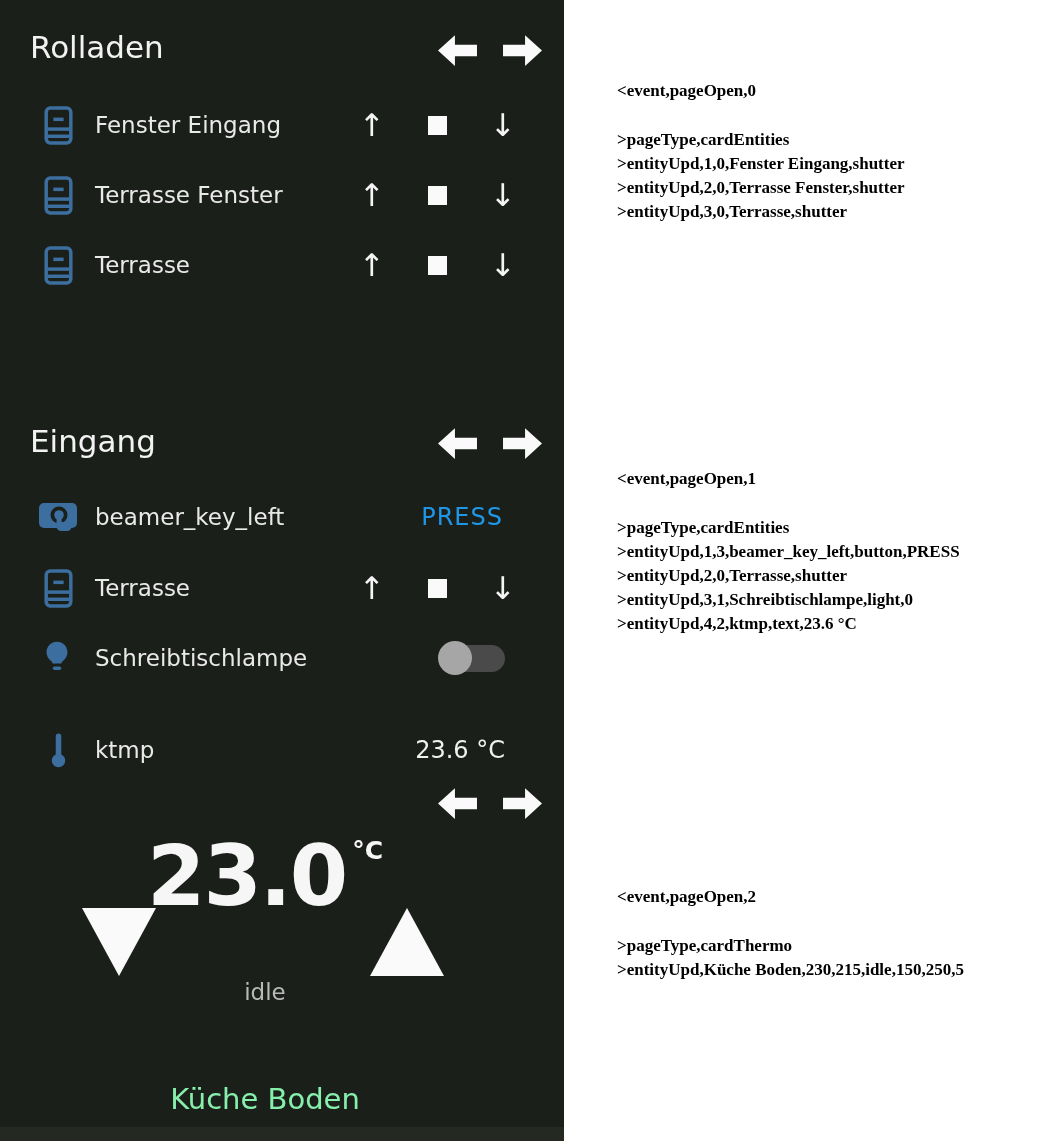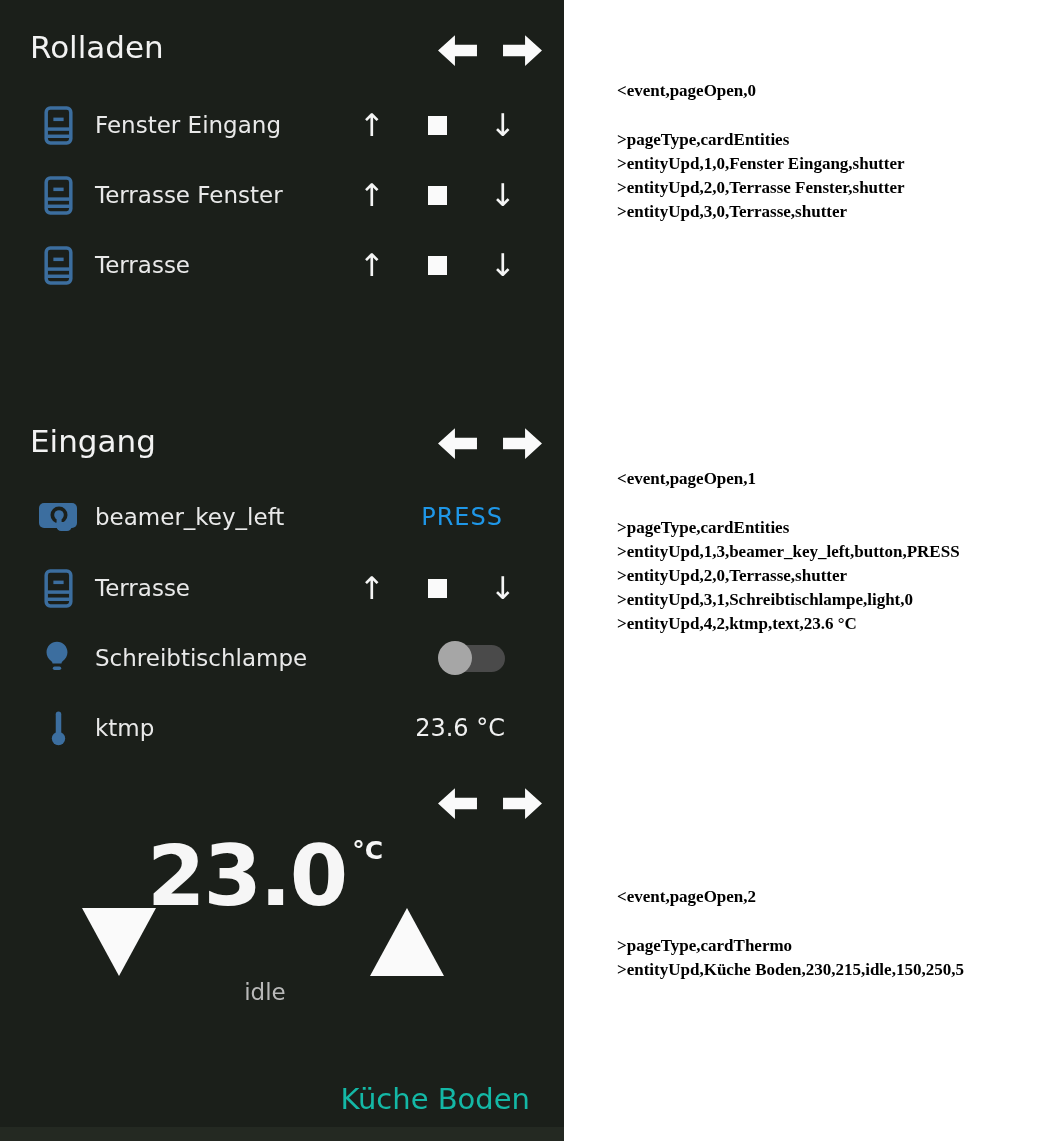--- a/index.html
+++ b/index.html
@@ -17,21 +17,21 @@
   .press{position:absolute;right:36px;top:0;line-height:44px;font-size:24px;font-weight:500;
          letter-spacing:1px;color:#1f97e8;cursor:pointer;}
   .rval{position:absolute;right:34px;top:0;line-height:44px;font-size:24px;color:#f0f0f0;}
   .toggle{position:absolute;right:34px;top:9px;width:62px;height:27px;border-radius:14px;background:#4a4a4a;cursor:pointer;}
   .knob{position:absolute;left:-5px;top:-4px;width:34px;height:34px;border-radius:50%;background:#a6a6a6;}
   .temp{position:absolute;left:0;top:836px;width:530px;text-align:center;color:#f6f6f6;}
   .tval{font-size:84px;font-weight:700;line-height:80px;letter-spacing:-2px;text-align:right;}
   .tunit{display:inline-block;vertical-align:top;margin:2px 0 0 6px;font-size:25px;font-weight:700;line-height:26px;}
   .ttarget{position:absolute;left:0;top:944px;width:530px;text-align:center;font-size:25px;color:#d2d2d2;}
   .tstate{position:absolute;left:0;top:979px;width:530px;text-align:center;font-size:23px;color:#b9b9b9;}
-  .ttitle{position:absolute;left:0;top:1082px;width:530px;text-align:right;font-size:29px;color:#14b8a6;}
+  .ttitle{position:absolute;left:0;top:1082px;width:530px;text-align:center;font-size:29px;color:#86efac;}
   .tri{position:absolute;width:74px;height:68px;cursor:pointer;}
   .footer-strip{position:absolute;left:0;top:1127px;width:564px;height:14px;background:#242922;}
   .ann{position:absolute;left:617px;font-family:Liberation Serif, serif;font-weight:700;
        font-size:17px;color:#000;line-height:24px;white-space:nowrap;}
   .ann .lines{margin-top:25px;}
 </style>
 </head>
 <body>
 
 <svg width="0" height="0" style="position:absolute">
@@ -137,21 +137,21 @@
     </div>
     <div class="row" style="top:636px">
       <svg class="icn" style="left:42px;top:4px;width:30px;height:37px">
           <use href="#i-bulb"></use>
         </svg>
       <span class="lbl">Schreibtischlampe</span>
       <span class="toggle">
           <span class="knob"></span>
         </span>
     </div>
-    <div class="row" style="top:706px">
+    <div class="row" style="top:728px">
       <svg class="icn" style="left:50px;top:4px;width:17px;height:36px">
           <use href="#i-thermo"></use>
         </svg>
       <span class="lbl">ktmp</span>
       <span class="rval">23.6 °C</span>
     </div>
 
     <svg class="nav" style="left:437px;top:787px">
         <use href="#i-arrow-left"></use>
       </svg>

